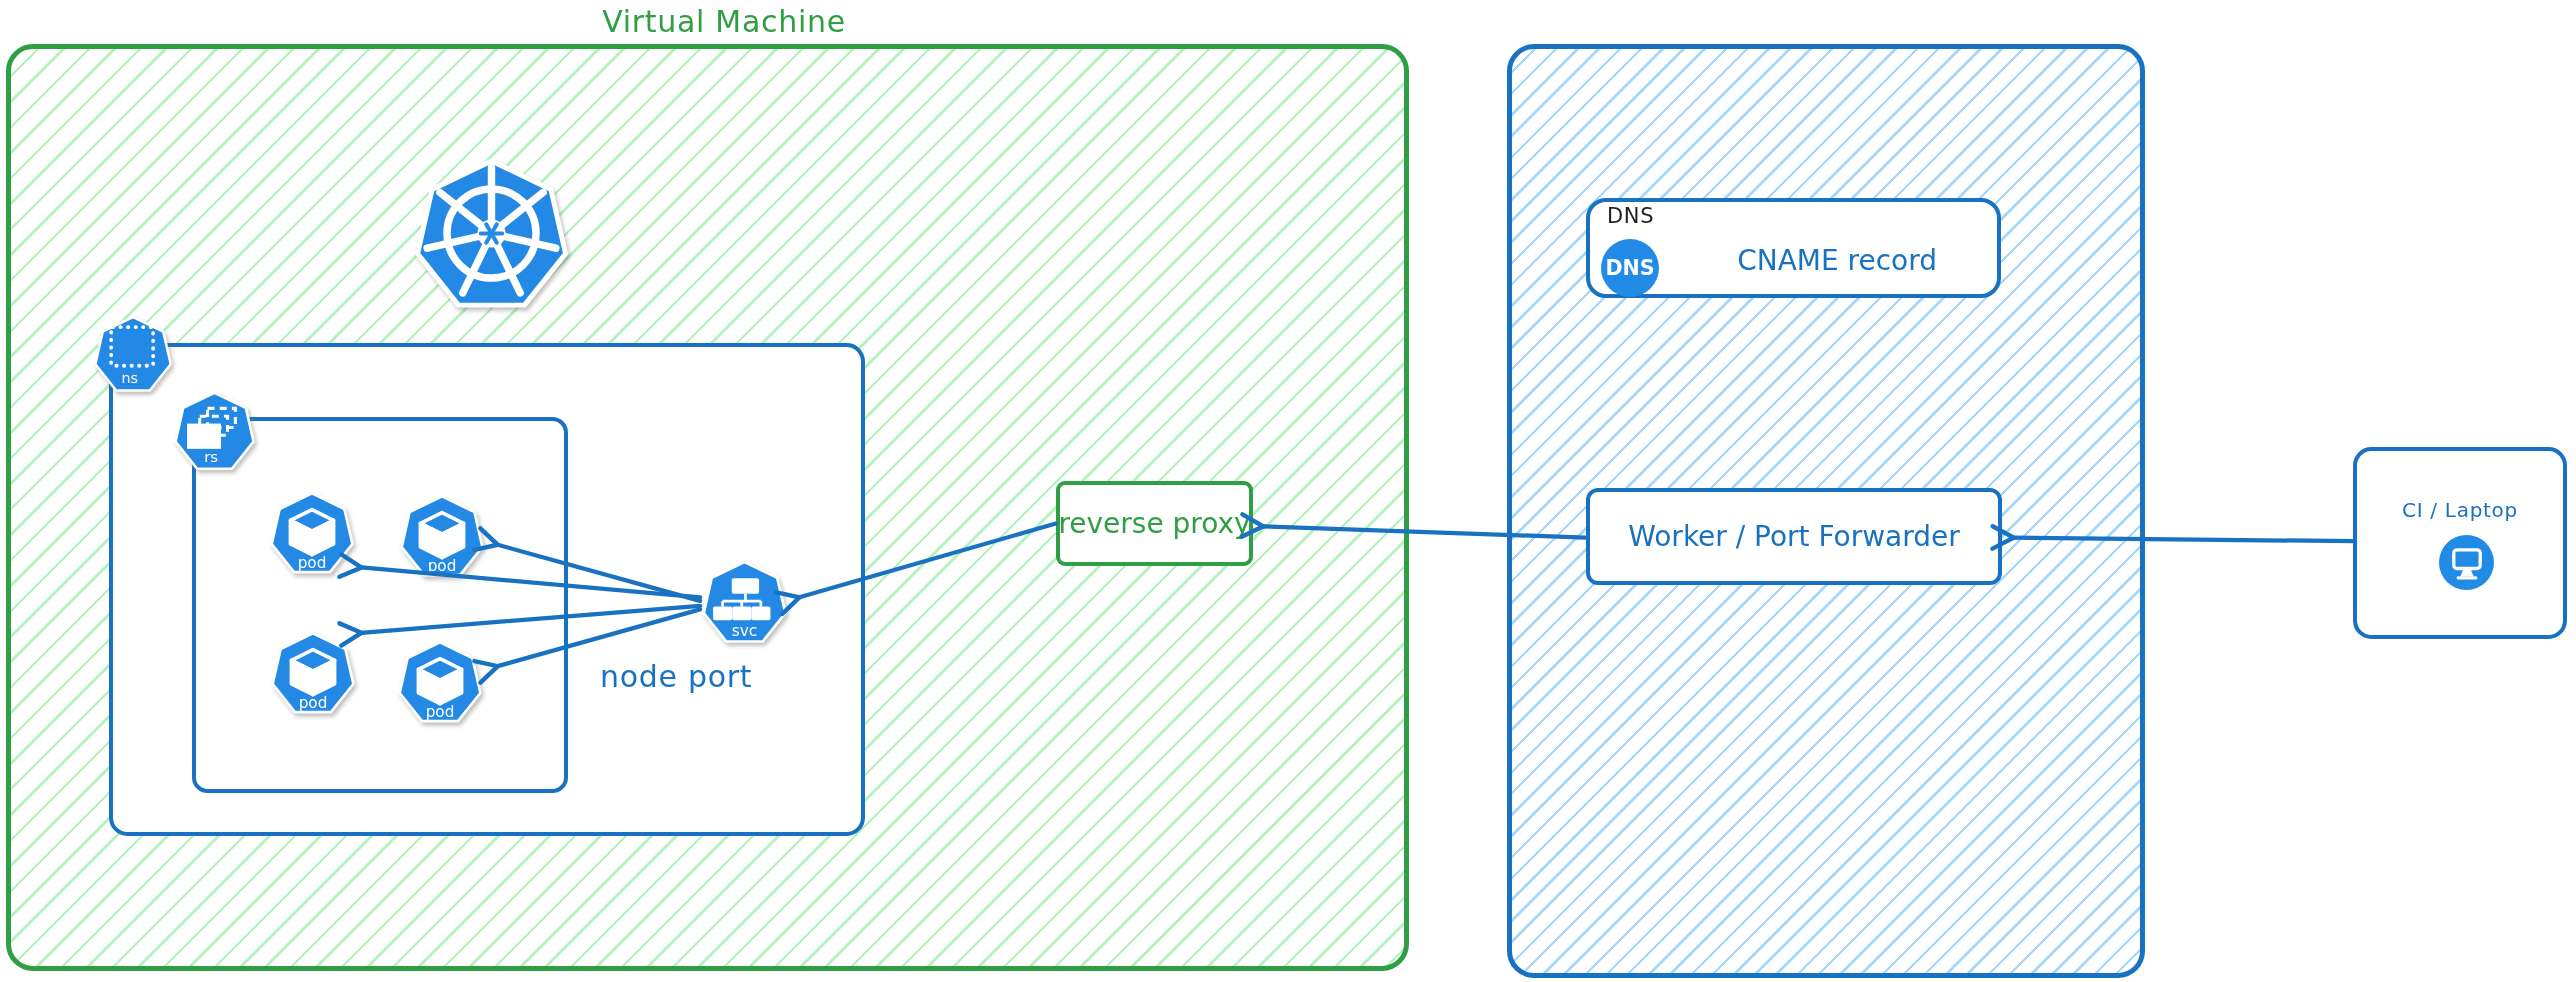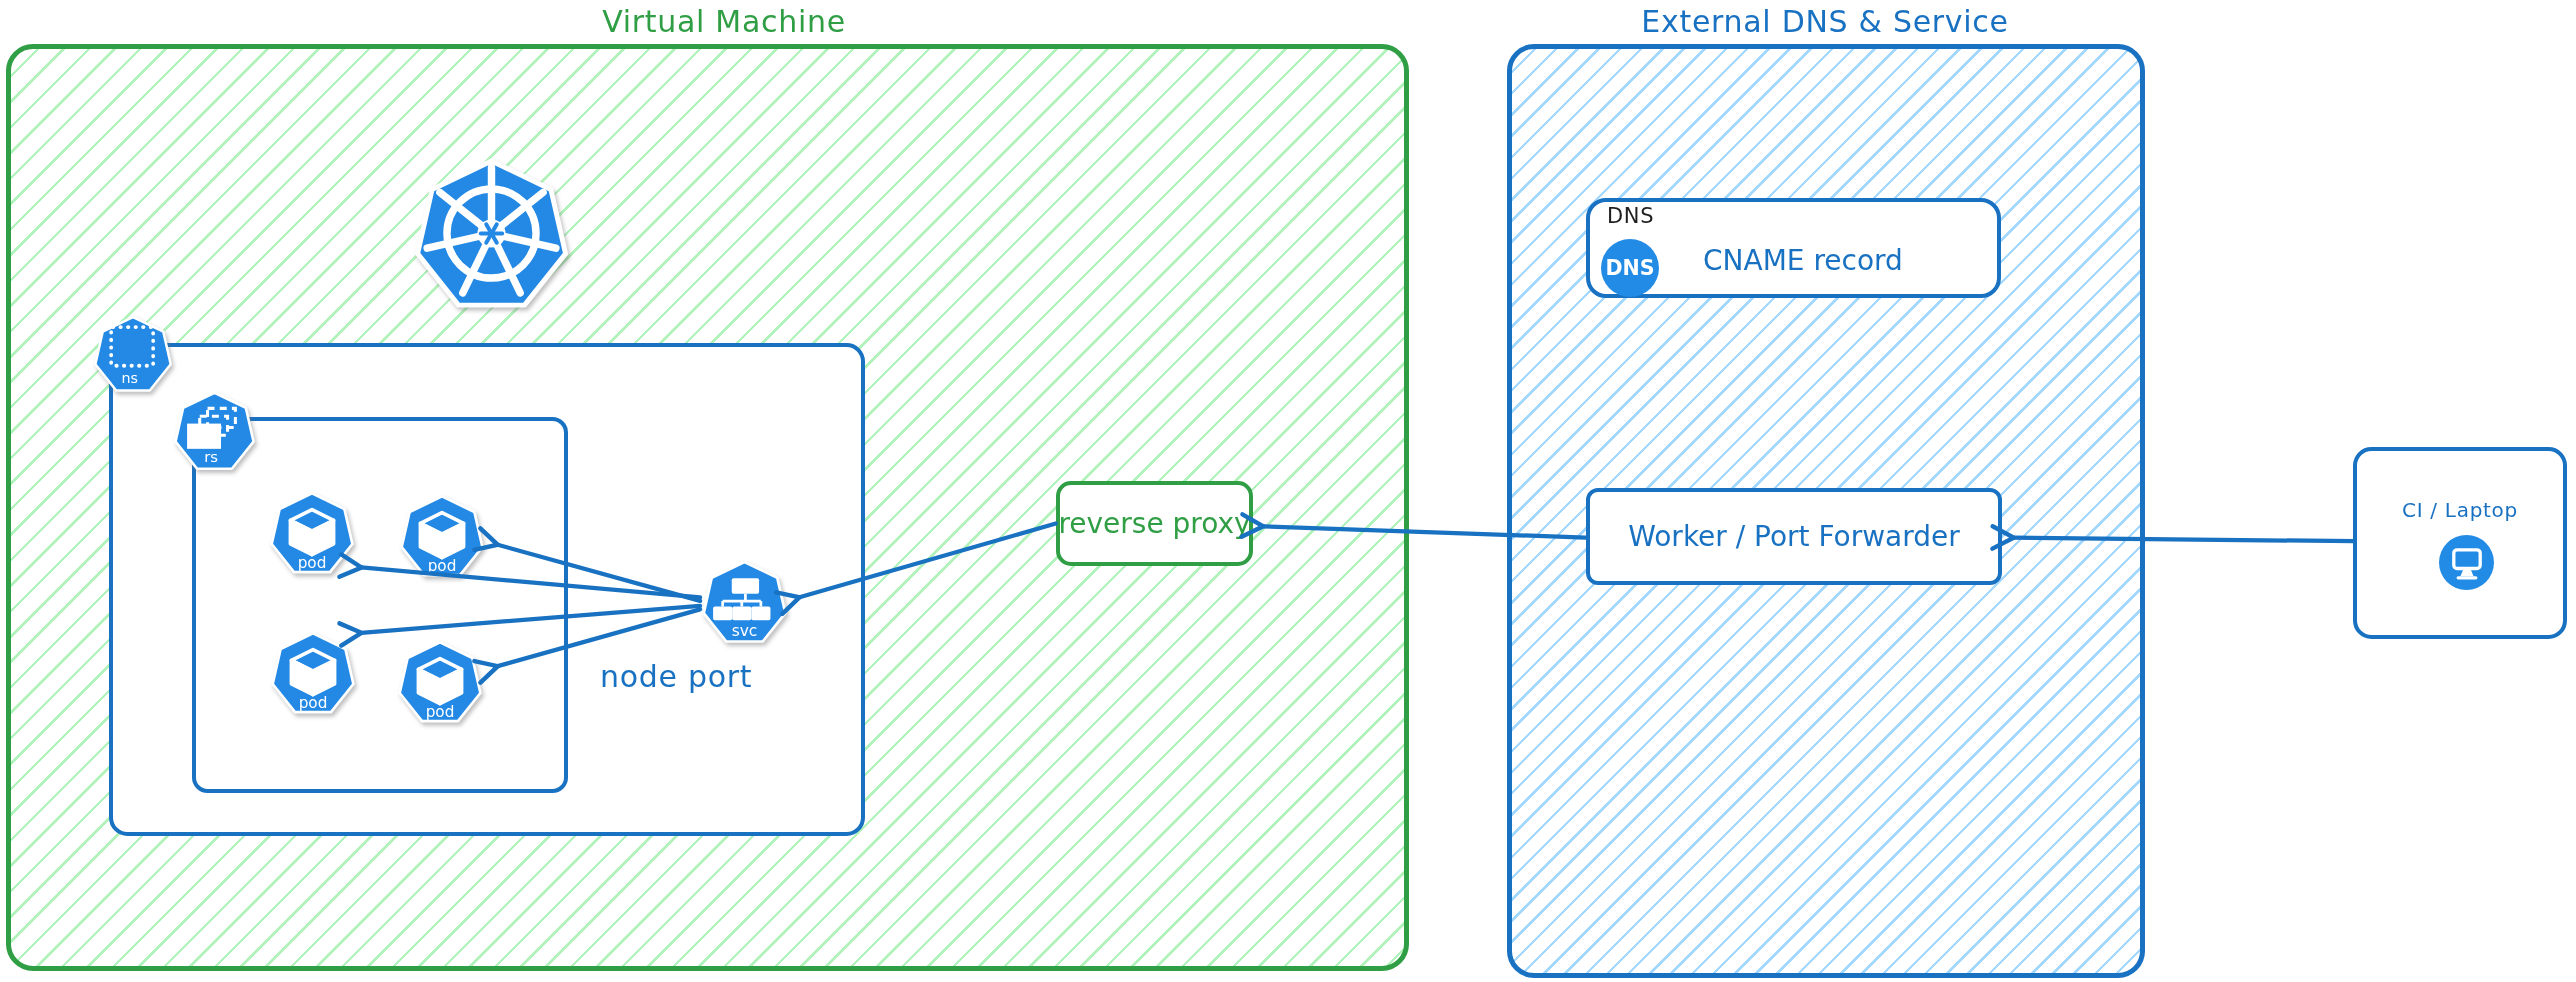--- a/index.html
+++ b/index.html
@@ -48,37 +48,37 @@
 
   .nodeport-label {
     left:600px; top:659px; width:284px; text-align:left;
     color:#1971c2; font-size:30px; letter-spacing:0.7px; white-space:nowrap;
   }
 
   
   .pill { background:#fff; display:flex; align-items:center; justify-content:center; white-space:nowrap; }
   .rproxy-box {
     left:1056px; top:481px; width:197px; height:85px;
-    border:4.3px solid #2f9e44; border-radius:15px; color:#2f9e44; font-size:28px;justify-content:center;
+    border:4.3px solid #2f9e44; border-radius:9px; color:#2f9e44; font-size:28px;justify-content:center;
   }
   .worker-box {
     left:1586px; top:488px; width:416px; height:97px;
     border:4.3px solid #1971c2; border-radius:12px; color:#1971c2; font-size:28px;
   }
   .dns-box {
     left:1586px; top:198px; width:415px; height:100px;
     background:#fff; border:4.3px solid #1971c2; border-radius:20px;
   }
   .dns-tag { left:1607px; top:204px; color:#1e1e1e; font-size:21px; letter-spacing:0.7px; }
   .dns-circle {
     left:1601px; top:239px; width:58px; height:58px; border-radius:50%;
     background:#228be6; color:#fff; font-size:20.6px; font-weight:bold;
     display:flex; align-items:center; justify-content:center;
   }
-  .cname-label { left:1703px; top:244px; width:234px; text-align:left; color:#1971c2; font-size:28px; white-space:nowrap; }
+  .cname-label { left:1703px; top:244px; width:234px; text-align:right; color:#1971c2; font-size:28px; white-space:nowrap; }
 
   .ci-box {
     left:2353px; top:447px; width:214px; height:192px;
     background:#fff; border:4.3px solid #1971c2; border-radius:18.5px;
   }
   .ci-label { left:2364px; top:498px; width:192px; text-align:center; color:#1971c2; font-size:20px; letter-spacing:0.7px; white-space:nowrap; }
   .ci-circle {
     left:2439px; top:535px; width:55px; height:55px; border-radius:50%;
     background:#228be6; display:flex; align-items:center; justify-content:center;
   }
@@ -88,21 +88,20 @@
   .arrow-layer line { stroke:#1971c2; stroke-width:6; stroke-linecap:round; }
 </style>
 </head>
 <body>
 
 <div class="canvas">
 
   <div class="abs vm-box"></div>
   <div class="abs ext-box"></div>
   <div class="abs group-title vm-title">Virtual Machine</div>
-  <div class="abs group-title ext-title">External DNS &amp; Service</div>
 
   <div class="abs ns-box"></div>
   <div class="abs rs-box"></div>
 
   <svg class="abs hepta k8s-logo" viewBox="0 0 100 100">
     <polygon class="shape" points="50,6 86,23.3 94.9,62.2 70,93.4 30,93.4 5.2,62.2 14,23.3"></polygon>
     <g stroke="#ffffff" stroke-width="4.5" stroke-linecap="round">
       <circle cx="50" cy="50" r="27" fill="none"></circle>
       <line x1="50" y1="50" x2="50" y2="10"></line>
       <line x1="50" y1="50" x2="81.3" y2="25.1"></line>

